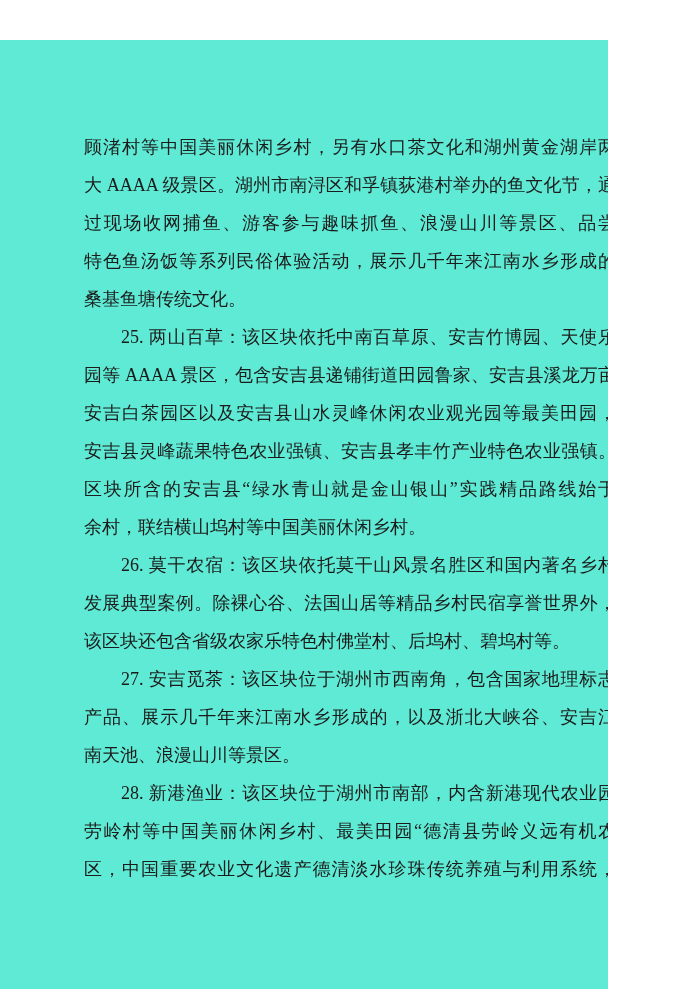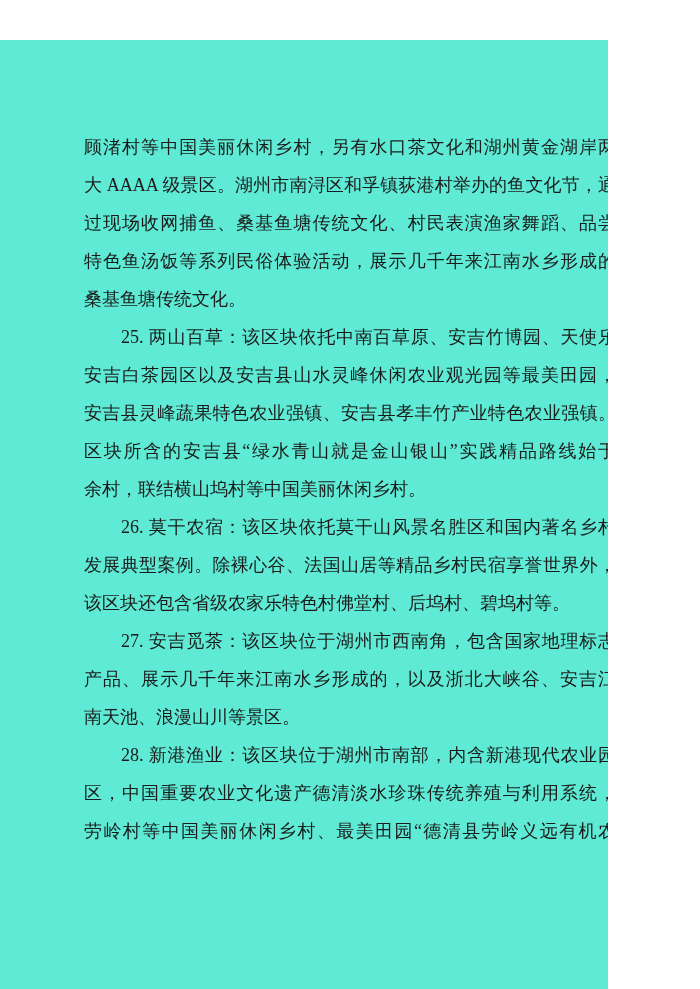--- a/index.html
+++ b/index.html
@@ -58,46 +58,47 @@
 </style>
 </head>
 <body>
 
 <div class="page">
   <div class="text-block">
 
     <div class="para">
       <div class="line">顾渚村等中国美丽休闲乡村，另有水口茶文化和湖州黄金湖岸两</div>
       <div class="line">大 AAAA 级景区。湖州市南浔区和孚镇荻港村举办的鱼文化节，通</div>
-      <div class="line">过现场收网捕鱼、桑基鱼塘传统文化、村民表演渔家舞蹈、品尝</div>
+      <div class="line">过现场收网捕鱼、游客参与趣味抓鱼、浪漫山川等景区、品尝</div>
       <div class="line">特色鱼汤饭等系列民俗体验活动，展示几千年来江南水乡形成的</div>
       <div class="line last">桑基鱼塘传统文化。</div>
     </div>
 
     <div class="para">
       <div class="line indent">25. 两山百草：该区块依托中南百草原、安吉竹博园、天使乐</div>
+      <div class="line">园等 AAAA 景区，包含安吉县递铺街道田园鲁家、安吉县溪龙万亩</div>
       <div class="line">安吉白茶园区以及安吉县山水灵峰休闲农业观光园等最美田园，</div>
       <div class="line">安吉县灵峰蔬果特色农业强镇、安吉县孝丰竹产业特色农业强镇。</div>
       <div class="line">区块所含的安吉县“绿水青山就是金山银山”实践精品路线始于</div>
       <div class="line last">余村，联结横山坞村等中国美丽休闲乡村。</div>
     </div>
 
     <div class="para">
       <div class="line indent">26. 莫干农宿：该区块依托莫干山风景名胜区和国内著名乡村</div>
       <div class="line">发展典型案例。除裸心谷、法国山居等精品乡村民宿享誉世界外，</div>
       <div class="line last">该区块还包含省级农家乐特色村佛堂村、后坞村、碧坞村等。</div>
     </div>
 
     <div class="para">
       <div class="line indent">27. 安吉觅茶：该区块位于湖州市西南角，包含国家地理标志</div>
       <div class="line">产品、展示几千年来江南水乡形成的，以及浙北大峡谷、安吉江</div>
       <div class="line last">南天池、浪漫山川等景区。</div>
     </div>
 
     <div class="para">
       <div class="line indent">28. 新港渔业：该区块位于湖州市南部，内含新港现代农业园</div>
+      <div class="line">劳岭村等中国美丽休闲乡村、最美田园“德清县劳岭义远有机农</div>
       <div class="line">区，中国重要农业文化遗产德清淡水珍珠传统养殖与利用系统，</div>
-      <div class="line">劳岭村等中国美丽休闲乡村、最美田园“德清县劳岭义远有机农</div>
     </div>
 
   </div>
 
 </div>
 
 </body></html>

